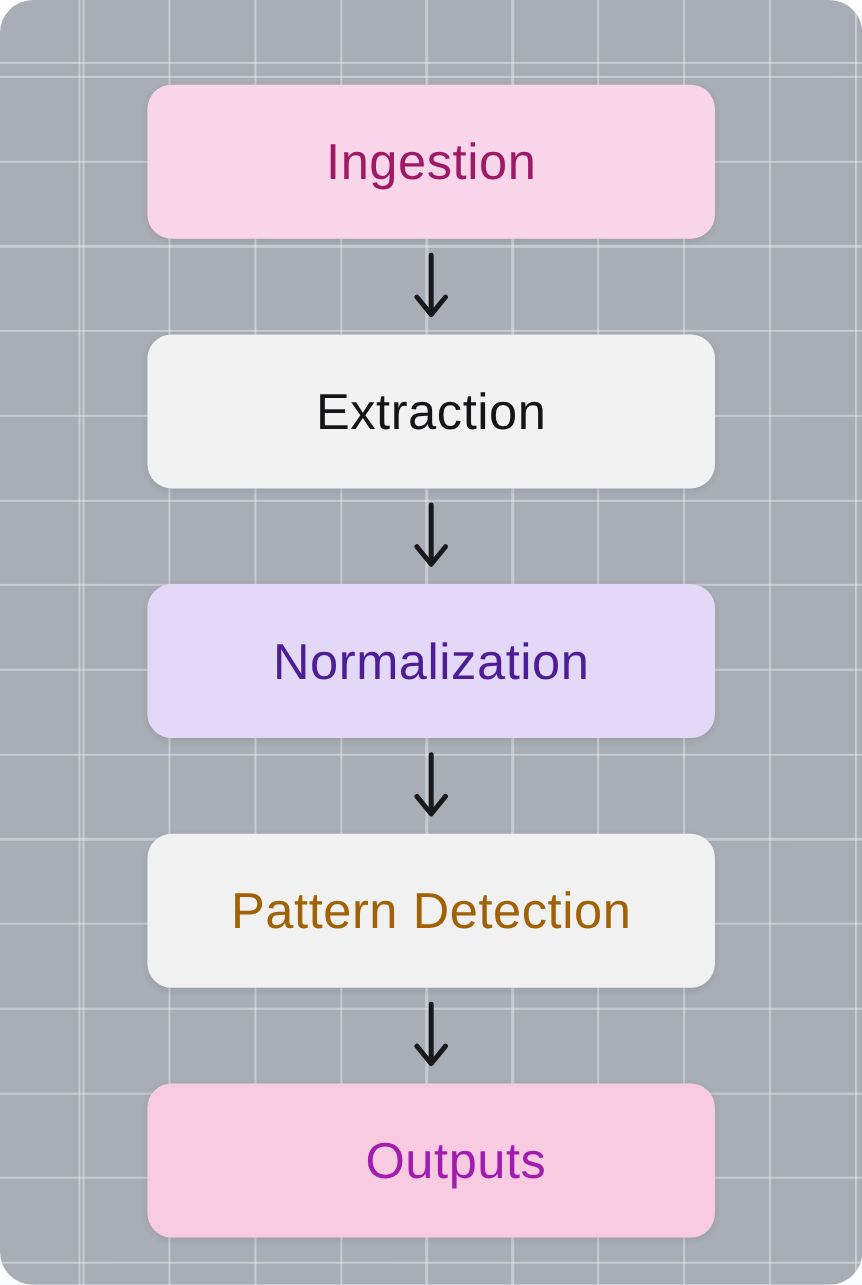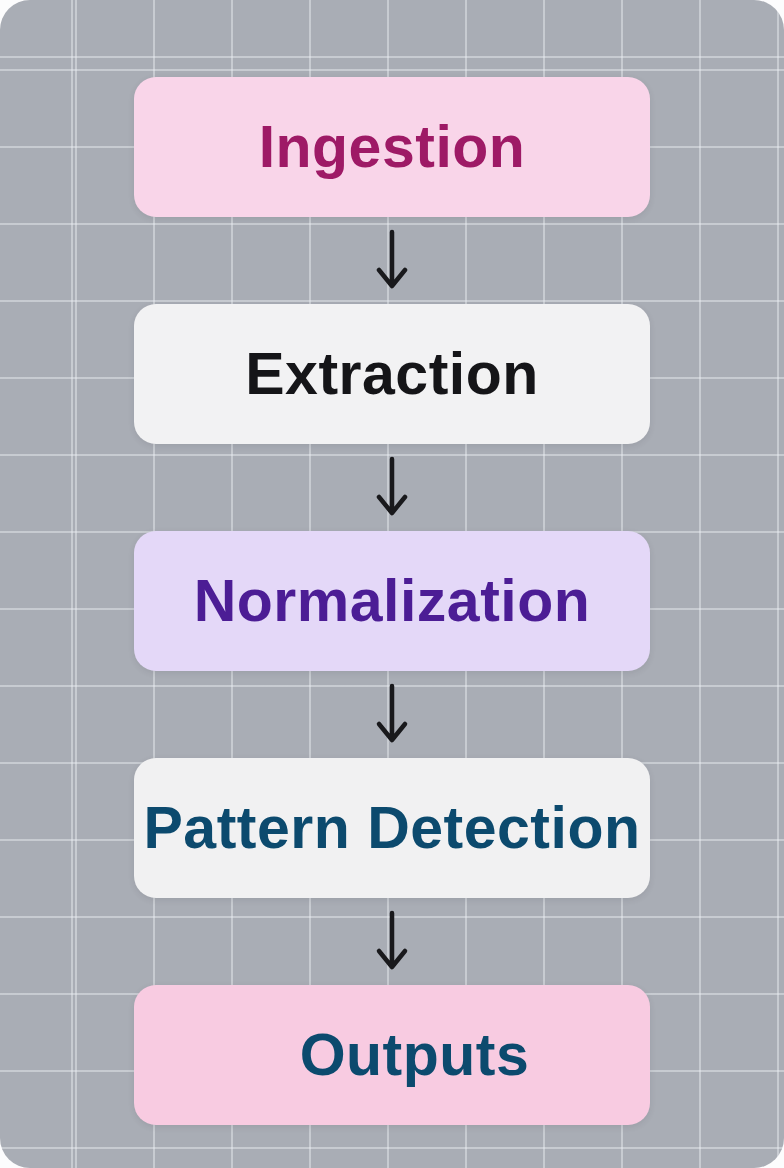--- a/index.html
+++ b/index.html
@@ -35,22 +35,22 @@
   }
   .node {
     height: 140px;
     border-radius: 22px;
     display: flex;
     align-items: center;
     justify-content: center;
     box-shadow: 0 2px 6px rgba(40,44,52,0.10);
   }
   .node-label {
-    font-size: 59px;
-    font-weight: 700;
+    font-size: 46px;
+    font-weight: 400;
     letter-spacing: 0.5px;
     white-space: nowrap;
   }
   .arrow {
     height: 87px;
     display: flex;
     align-items: center;
     justify-content: center;
   }
   .arrow svg {
@@ -86,28 +86,28 @@
     <div class="node" style="background: rgb(228, 216, 248); color: #4c1d95;">
       <span class="node-label">Normalization</span>
     </div>
 
     <div class="arrow" style="color: rgb(25, 25, 28);">
       <svg width="40" height="66" viewBox="0 0 40 66">
         <path d="M20 4 L20 56 M7 42 L20 58 L33 42" fill="none" stroke="currentColor" stroke-width="4.5" stroke-linecap="round" stroke-linejoin="round"></path>
       </svg>
     </div>
 
-    <div class="node" style="background: rgb(241, 241, 242); color: #0c4a6e;">
+    <div class="node" style="background: rgb(241, 241, 242); color: #a16207;">
       <span class="node-label">Pattern Detection</span>
     </div>
 
     <div class="arrow" style="color: rgb(25, 25, 28);">
       <svg width="40" height="66" viewBox="0 0 40 66">
         <path d="M20 4 L20 56 M7 42 L20 58 L33 42" fill="none" stroke="currentColor" stroke-width="4.5" stroke-linecap="round" stroke-linejoin="round"></path>
       </svg>
     </div>
 
-    <div class="node" style="background: rgb(248, 203, 225); color: #0c4a6e; padding-left: 45px;">
+    <div class="node" style="background: rgb(248, 203, 225); color: #a21caf; padding-left: 45px;">
       <span class="node-label">Outputs</span>
     </div>
 
   </div>
 </div>
 
 </body></html>

